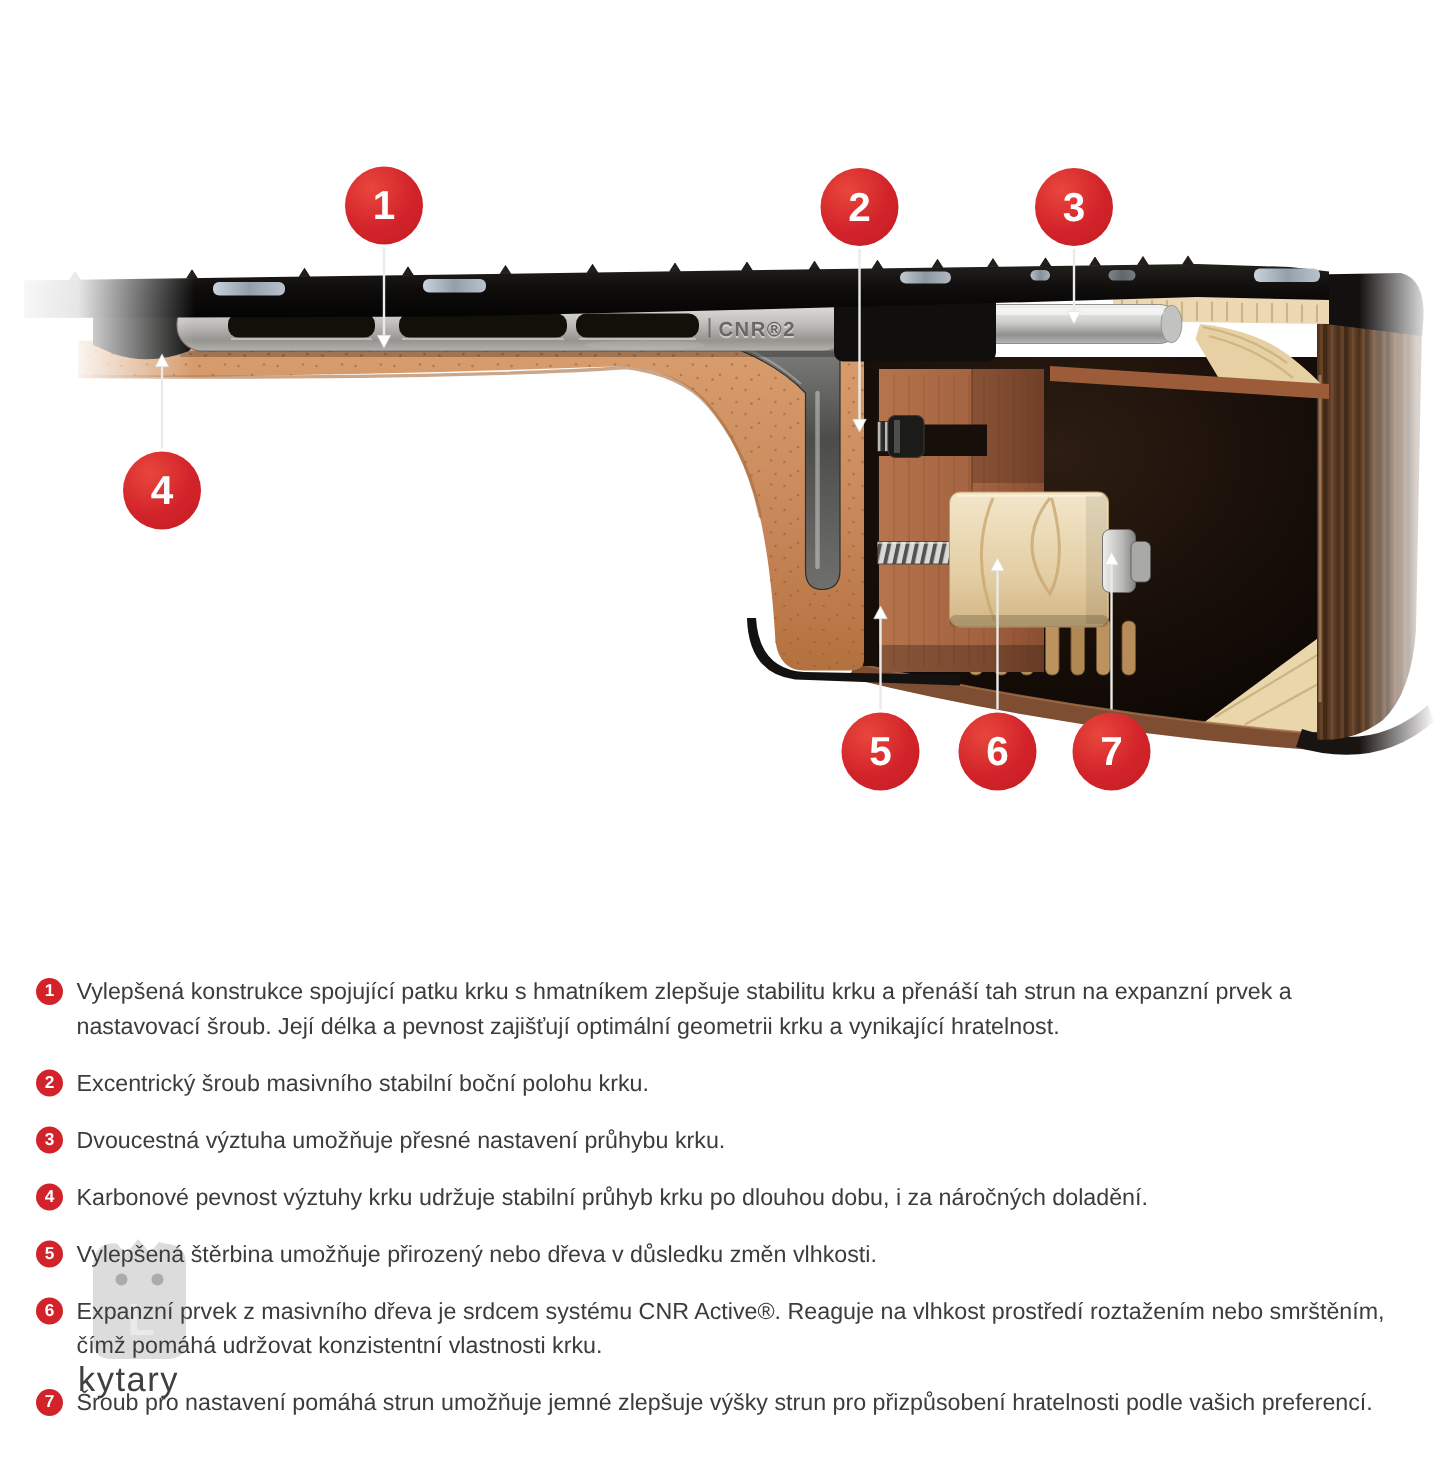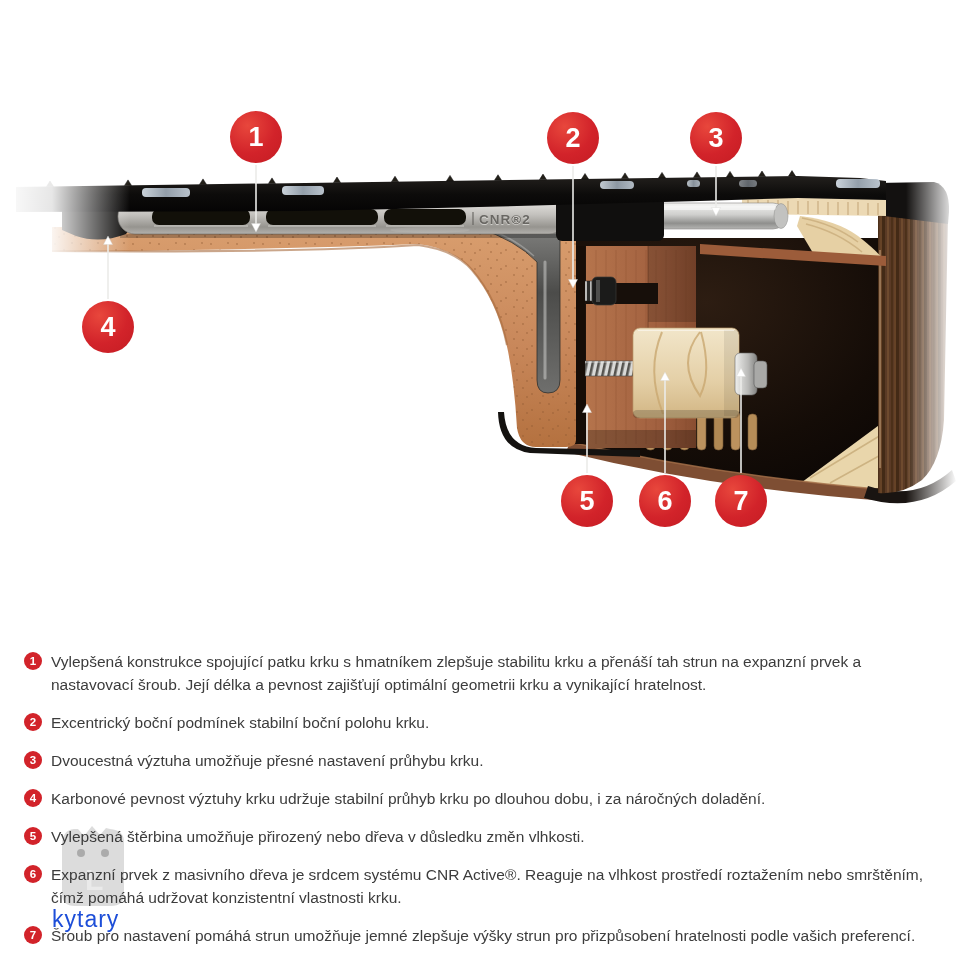--- a/index.html
+++ b/index.html
@@ -16,21 +16,21 @@
   .legend-item{display:flex;align-items:flex-start;margin-bottom:15px;
                font-size:15.5px;line-height:23px;color:#3c3c3c;}
   .legend-bullet{flex:0 0 18px;width:18px;height:18px;border-radius:50%;background:#d2232a;
                  color:#fff;font-size:11.5px;font-weight:700;display:flex;align-items:center;
                  justify-content:center;margin-right:9px;margin-top:2px;}
   .legend-text{flex:1;}
   .legend-title{font-weight:400;}
   
   .watermark{position:absolute;left:48px;top:820px;width:140px;height:118px;z-index:1;}
   .watermark-word{position:absolute;left:4px;top:86px;font-size:23px;letter-spacing:1px;
-                  color:#1d4ed8;font-weight:400;}
+                  color:#404040;font-weight:400;}
 </style>
 </head>
 <body>
 
 <div class="stage">
 
   <svg class="illus-svg" width="966" height="620" viewBox="0 0 966 620">
     <defs>
       <linearGradient id="gMetal" x1="0" y1="0" x2="0" y2="1">
         <stop offset="0" stop-color="#e9e7e4"></stop>
@@ -303,21 +303,21 @@
     <div class="watermark-word">kytary</div>
   </div>
 
   <div class="legend">
     <div class="legend-item">
       <span class="legend-bullet">1</span>
       <span class="legend-text"><span class="legend-title">Vylepšená konstrukce spojující patku krku s hmatníkem</span> <span>zlepšuje stabilitu krku a přenáší tah strun na expanzní prvek a nastavovací šroub. Její délka a pevnost zajišťují optimální geometrii krku a vynikající hratelnost.</span></span>
     </div>
     <div class="legend-item">
       <span class="legend-bullet">2</span>
-      <span class="legend-text"><span class="legend-title">Excentrický boční</span> <span>podmínek stabilní boční polohu krku.</span></span>
+      <span class="legend-text"><span class="legend-title">Excentrický šroub</span> <span>masivního stabilní boční polohu krku.</span></span>
     </div>
     <div class="legend-item">
       <span class="legend-bullet">3</span>
       <span class="legend-text"><span class="legend-title">Dvoucestná výztuha</span> <span>umožňuje přesné nastavení průhybu krku.</span></span>
     </div>
     <div class="legend-item">
       <span class="legend-bullet">4</span>
       <span class="legend-text"><span class="legend-title">Karbonové pevnost výztuhy krku</span> <span>udržuje stabilní průhyb krku po dlouhou dobu, i za náročných doladění.</span></span>
     </div>
     <div class="legend-item">

